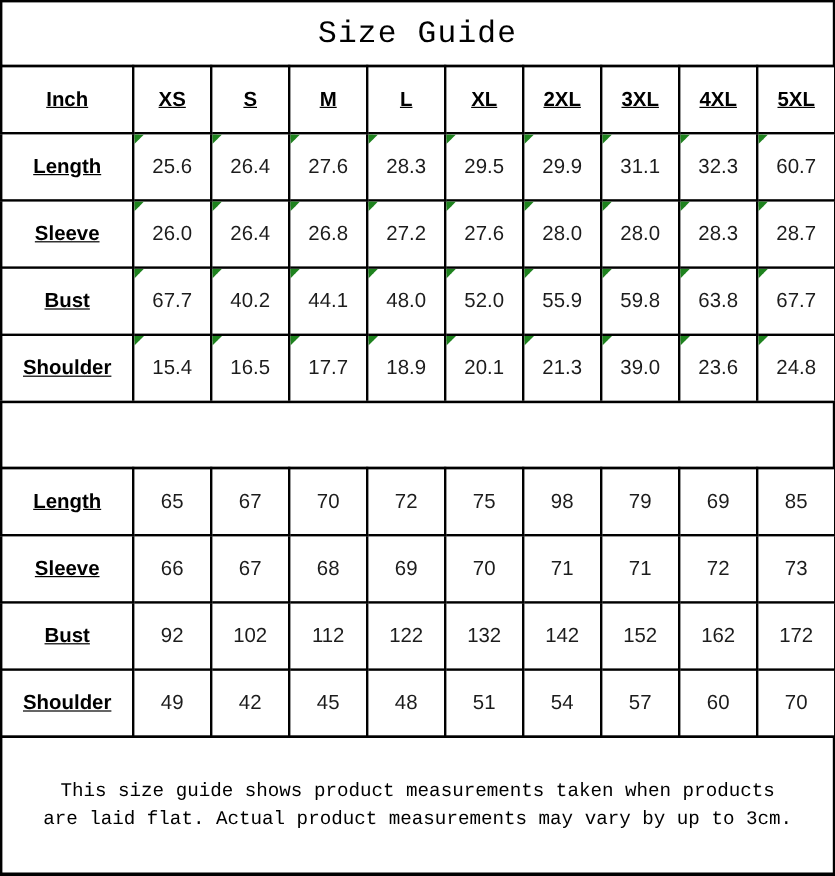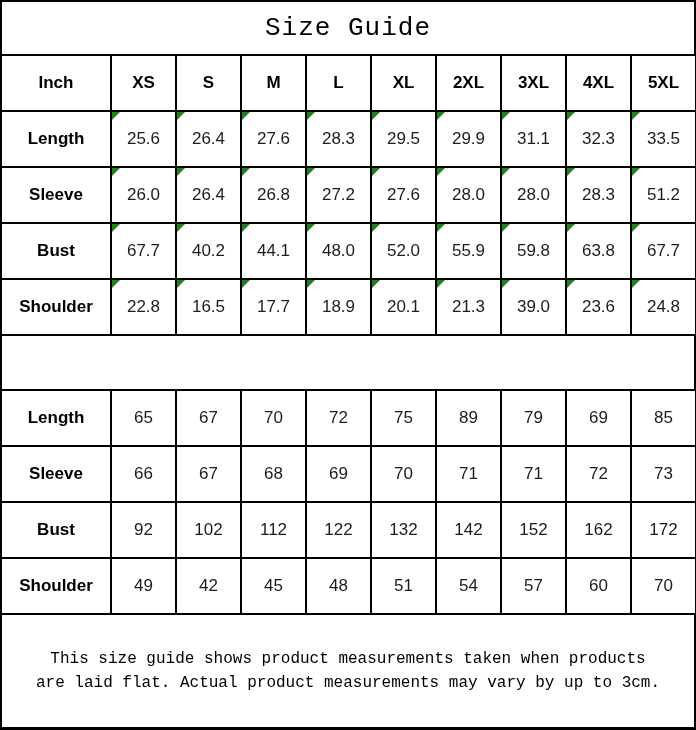--- a/index.html
+++ b/index.html
@@ -29,21 +29,21 @@
     flex: 0 0 auto;
   }
   table.size-table td, table.size-table th {
     border: 2px solid #000;
     height: 56px;
     text-align: center; vertical-align: middle;
     position: relative;
     font-size: 17px;
     overflow: hidden;
   }
-  table.size-table th { font-weight: bold; }
+  table.size-table th { font-weight: bold; text-decoration: underline; }
   table.size-table td { font-weight: normal; color: #1c1c1c; }
   col.label-col { width: 110px; }
   col.size-col  { width: 65px; }
   .corner-marker {
     position: absolute; top: 0; left: 0;
     width: 0; height: 0;
     border: 4px solid transparent;
   }
   .spacer-row {
     height: 57px; flex: 0 0 57px;
@@ -102,49 +102,49 @@
         <tr>
           <th>Length</th>
           <td><span class="corner-marker" style="border-top-color: rgb(30, 130, 30); border-left-color: rgb(30, 130, 30);"></span><span>25.6</span></td>
           <td><span class="corner-marker" style="border-top-color: rgb(30, 130, 30); border-left-color: rgb(30, 130, 30);"></span><span>26.4</span></td>
           <td><span class="corner-marker" style="border-top-color: rgb(30, 130, 30); border-left-color: rgb(30, 130, 30);"></span><span>27.6</span></td>
           <td><span class="corner-marker" style="border-top-color: rgb(30, 130, 30); border-left-color: rgb(30, 130, 30);"></span><span>28.3</span></td>
           <td><span class="corner-marker" style="border-top-color: rgb(30, 130, 30); border-left-color: rgb(30, 130, 30);"></span><span>29.5</span></td>
           <td><span class="corner-marker" style="border-top-color: rgb(30, 130, 30); border-left-color: rgb(30, 130, 30);"></span><span>29.9</span></td>
           <td><span class="corner-marker" style="border-top-color: rgb(30, 130, 30); border-left-color: rgb(30, 130, 30);"></span><span>31.1</span></td>
           <td><span class="corner-marker" style="border-top-color: rgb(30, 130, 30); border-left-color: rgb(30, 130, 30);"></span><span>32.3</span></td>
-          <td><span class="corner-marker" style="border-top-color: rgb(30, 130, 30); border-left-color: rgb(30, 130, 30);"></span><span>33.5</span></td>
+          <td><span class="corner-marker" style="border-top-color: rgb(30, 130, 30); border-left-color: rgb(30, 130, 30);"></span><span>60.7</span></td>
         </tr>
         <tr>
           <th>Sleeve</th>
           <td><span class="corner-marker" style="border-top-color: rgb(30, 130, 30); border-left-color: rgb(30, 130, 30);"></span><span>26.0</span></td>
           <td><span class="corner-marker" style="border-top-color: rgb(30, 130, 30); border-left-color: rgb(30, 130, 30);"></span><span>26.4</span></td>
           <td><span class="corner-marker" style="border-top-color: rgb(30, 130, 30); border-left-color: rgb(30, 130, 30);"></span><span>26.8</span></td>
           <td><span class="corner-marker" style="border-top-color: rgb(30, 130, 30); border-left-color: rgb(30, 130, 30);"></span><span>27.2</span></td>
           <td><span class="corner-marker" style="border-top-color: rgb(30, 130, 30); border-left-color: rgb(30, 130, 30);"></span><span>27.6</span></td>
           <td><span class="corner-marker" style="border-top-color: rgb(30, 130, 30); border-left-color: rgb(30, 130, 30);"></span><span>28.0</span></td>
           <td><span class="corner-marker" style="border-top-color: rgb(30, 130, 30); border-left-color: rgb(30, 130, 30);"></span><span>28.0</span></td>
           <td><span class="corner-marker" style="border-top-color: rgb(30, 130, 30); border-left-color: rgb(30, 130, 30);"></span><span>28.3</span></td>
-          <td><span class="corner-marker" style="border-top-color: rgb(30, 130, 30); border-left-color: rgb(30, 130, 30);"></span><span>51.2</span></td>
+          <td><span class="corner-marker" style="border-top-color: rgb(30, 130, 30); border-left-color: rgb(30, 130, 30);"></span><span>28.7</span></td>
         </tr>
         <tr>
           <th>Bust</th>
           <td><span class="corner-marker" style="border-top-color: rgb(30, 130, 30); border-left-color: rgb(30, 130, 30);"></span><span>67.7</span></td>
           <td><span class="corner-marker" style="border-top-color: rgb(30, 130, 30); border-left-color: rgb(30, 130, 30);"></span><span>40.2</span></td>
           <td><span class="corner-marker" style="border-top-color: rgb(30, 130, 30); border-left-color: rgb(30, 130, 30);"></span><span>44.1</span></td>
           <td><span class="corner-marker" style="border-top-color: rgb(30, 130, 30); border-left-color: rgb(30, 130, 30);"></span><span>48.0</span></td>
           <td><span class="corner-marker" style="border-top-color: rgb(30, 130, 30); border-left-color: rgb(30, 130, 30);"></span><span>52.0</span></td>
           <td><span class="corner-marker" style="border-top-color: rgb(30, 130, 30); border-left-color: rgb(30, 130, 30);"></span><span>55.9</span></td>
           <td><span class="corner-marker" style="border-top-color: rgb(30, 130, 30); border-left-color: rgb(30, 130, 30);"></span><span>59.8</span></td>
           <td><span class="corner-marker" style="border-top-color: rgb(30, 130, 30); border-left-color: rgb(30, 130, 30);"></span><span>63.8</span></td>
           <td><span class="corner-marker" style="border-top-color: rgb(30, 130, 30); border-left-color: rgb(30, 130, 30);"></span><span>67.7</span></td>
         </tr>
         <tr>
           <th>Shoulder</th>
-          <td><span class="corner-marker" style="border-top-color: rgb(30, 130, 30); border-left-color: rgb(30, 130, 30);"></span><span>22.8</span></td>
+          <td><span class="corner-marker" style="border-top-color: rgb(30, 130, 30); border-left-color: rgb(30, 130, 30);"></span><span>15.4</span></td>
           <td><span class="corner-marker" style="border-top-color: rgb(30, 130, 30); border-left-color: rgb(30, 130, 30);"></span><span>16.5</span></td>
           <td><span class="corner-marker" style="border-top-color: rgb(30, 130, 30); border-left-color: rgb(30, 130, 30);"></span><span>17.7</span></td>
           <td><span class="corner-marker" style="border-top-color: rgb(30, 130, 30); border-left-color: rgb(30, 130, 30);"></span><span>18.9</span></td>
           <td><span class="corner-marker" style="border-top-color: rgb(30, 130, 30); border-left-color: rgb(30, 130, 30);"></span><span>20.1</span></td>
           <td><span class="corner-marker" style="border-top-color: rgb(30, 130, 30); border-left-color: rgb(30, 130, 30);"></span><span>21.3</span></td>
           <td><span class="corner-marker" style="border-top-color: rgb(30, 130, 30); border-left-color: rgb(30, 130, 30);"></span><span>39.0</span></td>
           <td><span class="corner-marker" style="border-top-color: rgb(30, 130, 30); border-left-color: rgb(30, 130, 30);"></span><span>23.6</span></td>
           <td><span class="corner-marker" style="border-top-color: rgb(30, 130, 30); border-left-color: rgb(30, 130, 30);"></span><span>24.8</span></td>
         </tr>
       </tbody>
@@ -166,21 +166,21 @@
         <col class="size-col">
     </colgroup>
     <tbody>
         <tr>
           <th>Length</th>
           <td><span>65</span></td>
           <td><span>67</span></td>
           <td><span>70</span></td>
           <td><span>72</span></td>
           <td><span>75</span></td>
-          <td><span>89</span></td>
+          <td><span>98</span></td>
           <td><span>79</span></td>
           <td><span>69</span></td>
           <td><span>85</span></td>
         </tr>
         <tr>
           <th>Sleeve</th>
           <td><span>66</span></td>
           <td><span>67</span></td>
           <td><span>68</span></td>
           <td><span>69</span></td>

